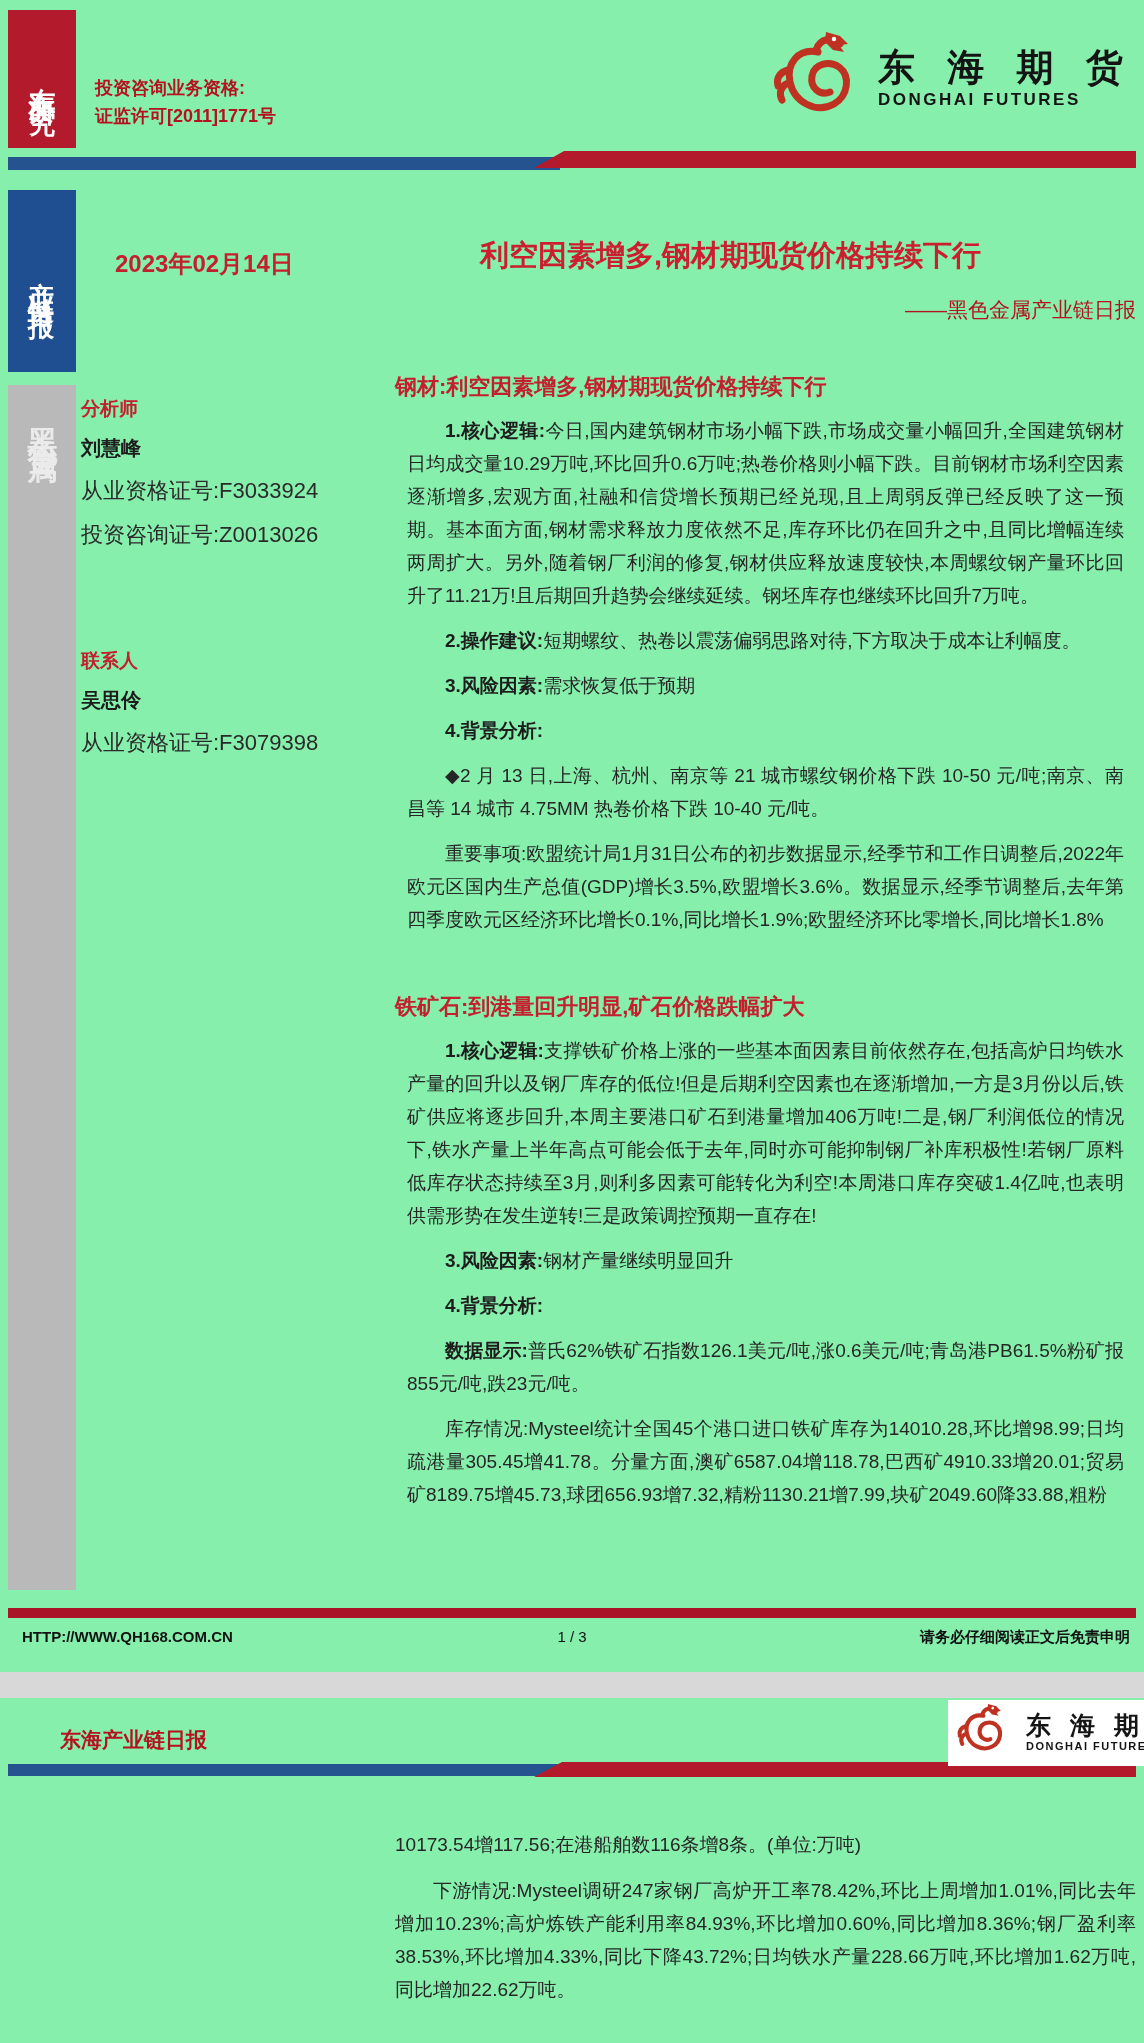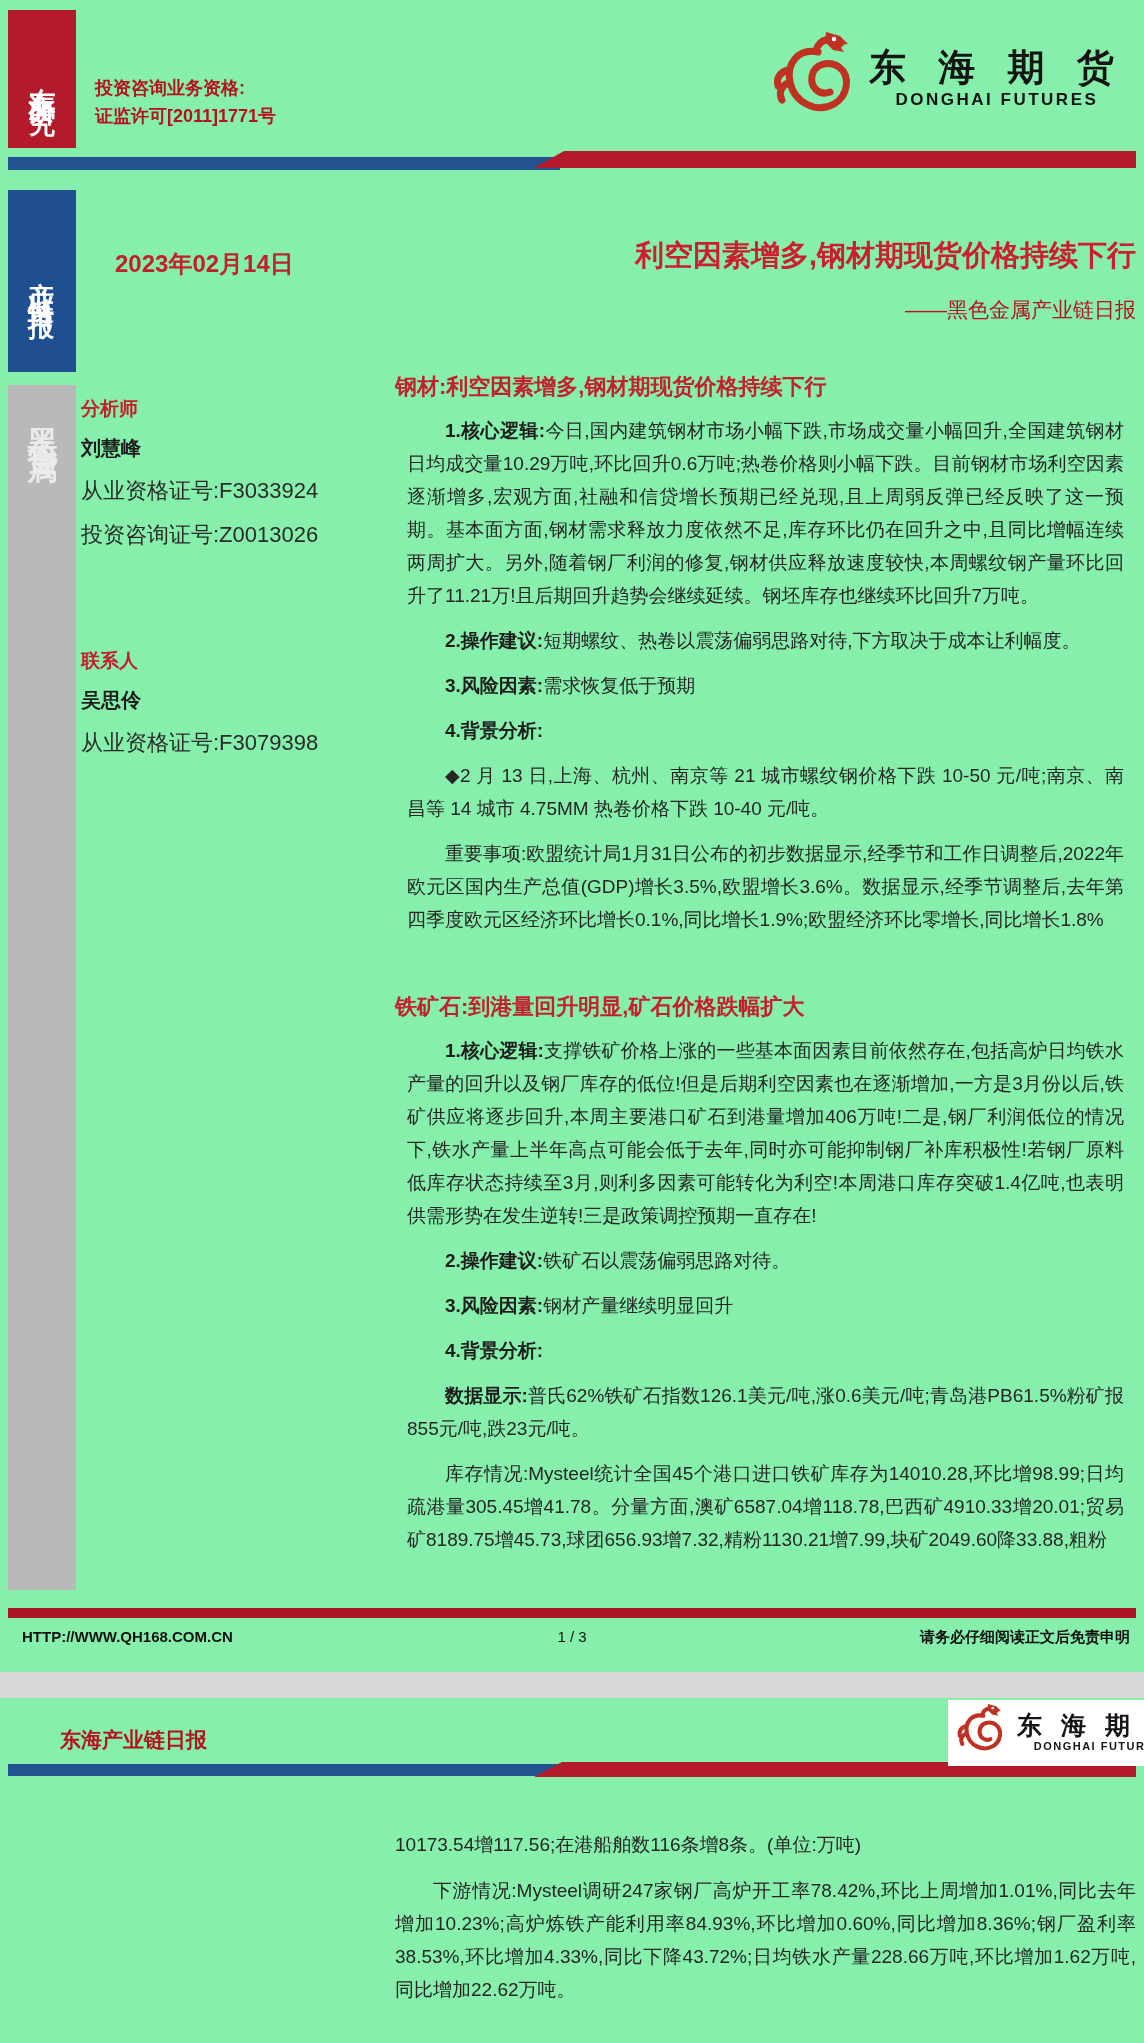--- a/index.html
+++ b/index.html
@@ -17,38 +17,38 @@
   .badge-red{top:10px;height:138px;background:#b31b2c;font-size:27px;letter-spacing:7px;}
   .badge-blue{top:190px;height:182px;background:#1f4e91;font-size:26px;letter-spacing:8px;}
   .badge-gray{top:385px;height:1205px;background:#b9b9b9;color:#ebebeb;
     justify-content:flex-start;padding-top:18px;box-sizing:border-box;font-size:30px;letter-spacing:9px;}
   
   .qualification{position:absolute;left:95px;top:74px;color:#b5121f;font-weight:bold;
     font-size:18px;line-height:28px;}
   .logo{position:absolute;display:flex;align-items:center;}
   .logo1{left:768px;top:26px;}
   .logo2{left:948px;top:1700px;background:#ffffff;padding:0 0 4px 6px;z-index:3;}
-  .logo-text{display:flex;flex-direction:column;align-items:center;margin-left:9px;}
+  .logo-text{display:flex;flex-direction:column;align-items:flex-start;margin-left:18px;}
   .logo-cn{color:#141414;font-weight:bold;white-space:nowrap;}
   .logo1 .logo-cn{font-size:37px;letter-spacing:11px;line-height:44px;}
   .logo2 .logo-cn{font-size:25px;letter-spacing:6px;line-height:30px;}
   .logo-en{color:#141414;font-weight:bold;white-space:nowrap;}
   .logo1 .logo-en{font-size:17px;letter-spacing:2.5px;}
   .logo2 .logo-en{font-size:11px;letter-spacing:1.5px;}
   
   .bar{position:absolute;}
   .bar-blue1{left:8px;top:157px;width:552px;height:13px;background:#24538f;}
   .bar-red1{left:534px;top:151px;width:602px;height:17px;background:#b31b2c;
     clip-path:polygon(30px 0,100% 0,100% 100%,0 100%);}
   .bar-blue2{left:8px;top:1764px;width:552px;height:12px;background:#24538f;}
   .bar-red2{left:534px;top:1762px;width:602px;height:15px;background:#b31b2c;
     clip-path:polygon(28px 0,100% 0,100% 100%,0 100%);}
   
   .report-date{position:absolute;left:115px;top:248px;font-size:24px;color:#c3202e;font-weight:bold;}
-  .report-title{position:absolute;left:480px;top:236px;width:656px;text-align:right;
+  .report-title{position:absolute;left:480px;top:236px;width:656px;text-align:left;
     font-size:29px;font-weight:bold;color:#cb1f2f;white-space:nowrap;}
   .report-subtitle{position:absolute;left:480px;top:296px;width:656px;text-align:right;
     font-size:21px;color:#b5121f;}
   
   .people{position:absolute;left:81px;top:396px;width:260px;}
   .people .role{color:#c3202e;font-weight:bold;font-size:19px;}
   .people .name{font-size:20px;font-weight:bold;color:#1c1c1c;margin-top:13px;}
   .people .cert{font-size:22px;color:#2a2a2a;margin-top:14px;}
   .people .group2{margin-top:98px;}
   
@@ -140,21 +140,20 @@
     <p class="mtB"><span class="lead">4.背景分析:</span><span></span></p>
 
     <p class="mtC"><span class="lead"></span><span>◆2 月 13 日,上海、杭州、南京等 21 城市螺纹钢价格下跌 10-50 元/吨;南京、南昌等 14 城市 4.75MM 热卷价格下跌 10-40 元/吨。</span></p>
 
     <p class="mtC"><span class="lead"></span><span>重要事项:欧盟统计局1月31日公布的初步数据显示,经季节和工作日调整后,2022年欧元区国内生产总值(GDP)增长3.5%,欧盟增长3.6%。数据显示,经季节调整后,去年第四季度欧元区经济环比增长0.1%,同比增长1.9%;欧盟经济环比零增长,同比增长1.8%</span></p>
 
     <h2 class="second">铁矿石:到港量回升明显,矿石价格跌幅扩大</h2>
 
     <p class="mtA"><span class="lead">1.核心逻辑:</span><span>支撑铁矿价格上涨的一些基本面因素目前依然存在,包括高炉日均铁水产量的回升以及钢厂库存的低位!但是后期利空因素也在逐渐增加,一方是3月份以后,铁矿供应将逐步回升,本周主要港口矿石到港量增加406万吨!二是,钢厂利润低位的情况下,铁水产量上半年高点可能会低于去年,同时亦可能抑制钢厂补库积极性!若钢厂原料低库存状态持续至3月,则利多因素可能转化为利空!本周港口库存突破1.4亿吨,也表明供需形势在发生逆转!三是政策调控预期一直存在!</span></p>
 
-    <p class="mtB"><span class="lead">2.操作建议:</span><span>铁矿石以震荡偏弱思路对待。</span></p>
 
     <p class="mtB"><span class="lead">3.风险因素:</span><span>钢材产量继续明显回升</span></p>
 
     <p class="mtB"><span class="lead">4.背景分析:</span><span></span></p>
 
     <p class="mtC"><span class="lead">数据显示:</span><span>普氏62%铁矿石指数126.1美元/吨,涨0.6美元/吨;青岛港PB61.5%粉矿报855元/吨,跌23元/吨。</span></p>
 
     <p class="mtC"><span class="lead"></span><span>库存情况:Mysteel统计全国45个港口进口铁矿库存为14010.28,环比增98.99;日均疏港量305.45增41.78。分量方面,澳矿6587.04增118.78,巴西矿4910.33增20.01;贸易矿8189.75增45.73,球团656.93增7.32,精粉1130.21增7.99,块矿2049.60降33.88,粗粉</span></p>
   </div>
 

